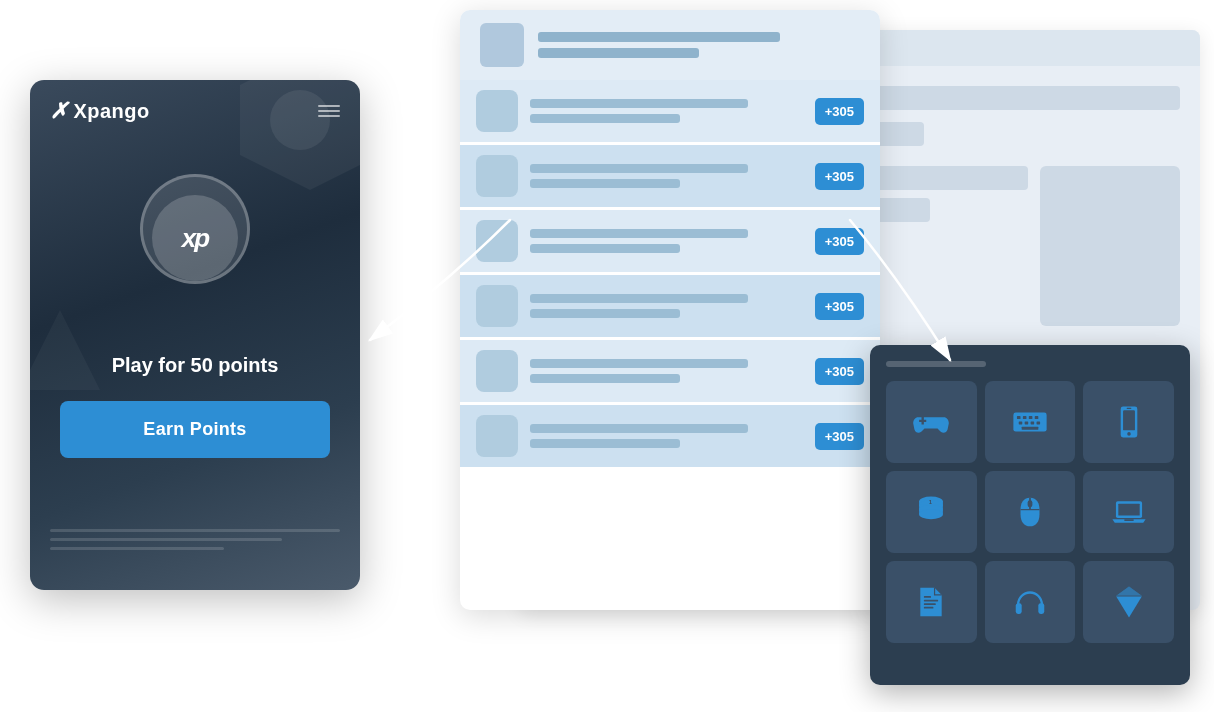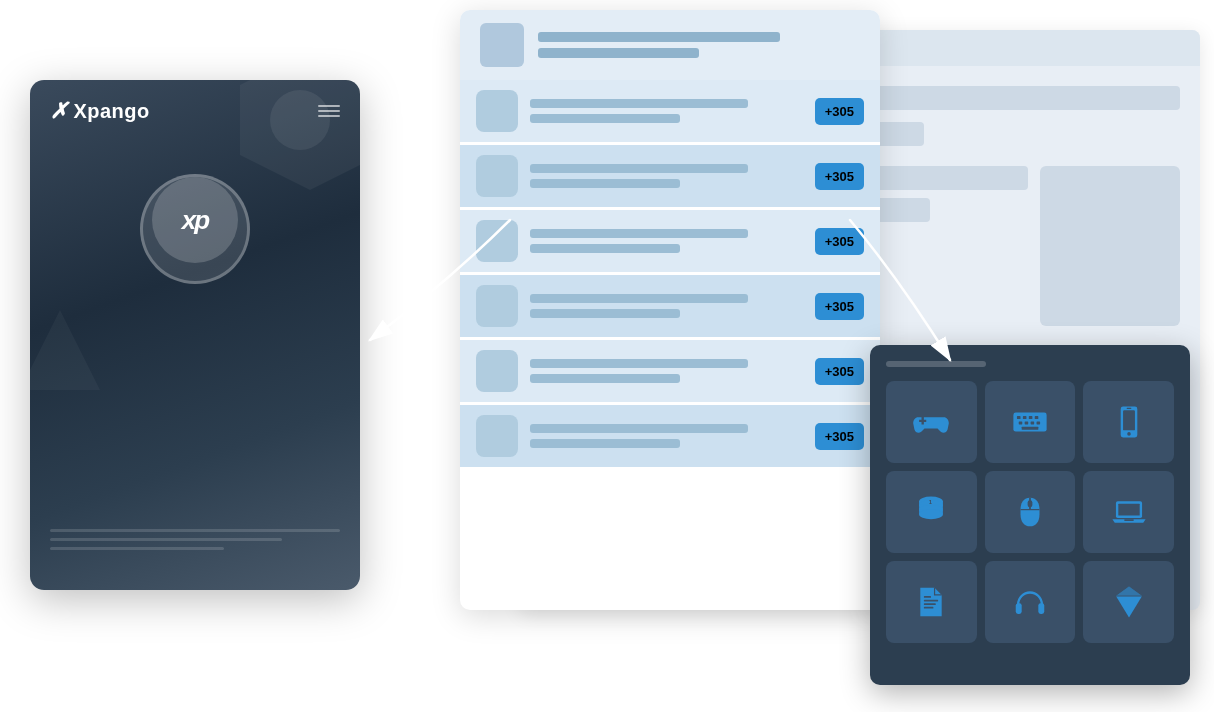--- a/index.html
+++ b/index.html
@@ -144,21 +144,21 @@
     }
     .list-item-line {
       height: 9px;
       background: #9bbdd4;
       border-radius: 3px;
     }
     .list-item-line.long { width: 80%; }
     .list-item-line.short { width: 55%; }
     .list-item-badge {
       background: #2d8ed4;
-      color: #000000;
+      color: #ffffff;
       font-size: 13px;
       font-weight: 700;
       padding: 6px 10px;
       border-radius: 5px;
       white-space: nowrap;
       flex-shrink: 0;
     }
 
     
     .app-card {
@@ -253,21 +253,21 @@
       justify-content: center;
       margin-top: 50px;
     }
     .xp-circle {
       width: 110px;
       height: 110px;
       border-radius: 50%;
       background: rgba(255,255,255,0.12);
       border: 3px solid rgba(255,255,255,0.25);
       display: flex;
-      align-items: flex-start;
+      align-items: flex-end;
       justify-content: center;
       position: relative;
     }
     .xp-circle-inner {
       width: 86px;
       height: 86px;
       border-radius: 50%;
       background: rgba(255,255,255,0.18);
       display: flex;
       align-items: center;
@@ -483,20 +483,22 @@
 
     <div class="xp-circle-wrap">
       <div class="xp-circle">
         <div class="xp-circle-inner">
           <span class="xp-logo-text">xp</span>
         </div>
       </div>
     </div>
 
     <div class="app-card-content">
+      <div class="card-play-text">Play for 50 points</div>
+      <button class="earn-btn">Earn Points</button>
     </div>
 
     <div class="card-bottom-lines">
       <div class="card-bottom-line"></div>
       <div class="card-bottom-line"></div>
       <div class="card-bottom-line"></div>
     </div>
   </div>
 
   <div class="icon-grid-panel">

